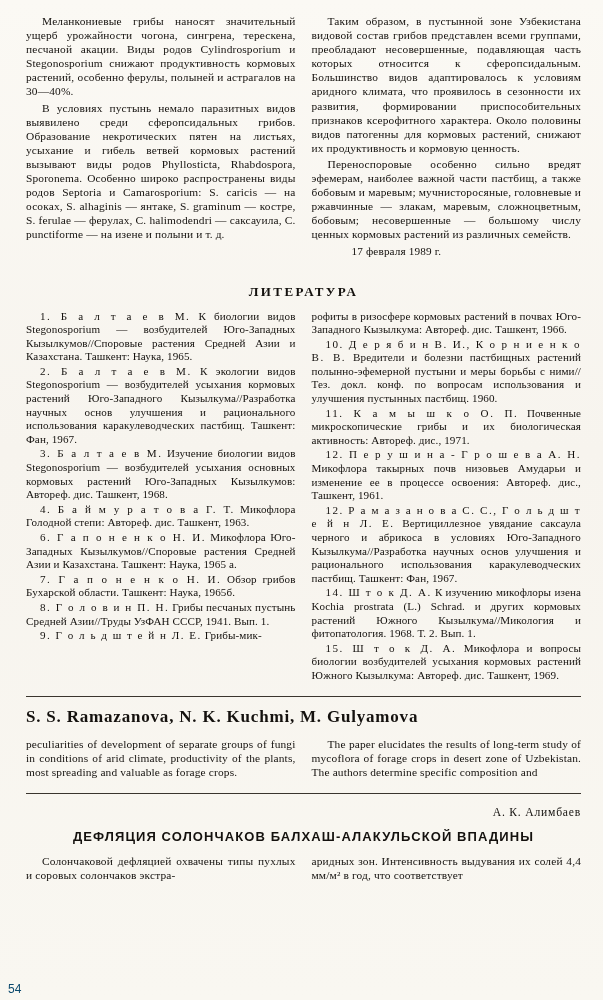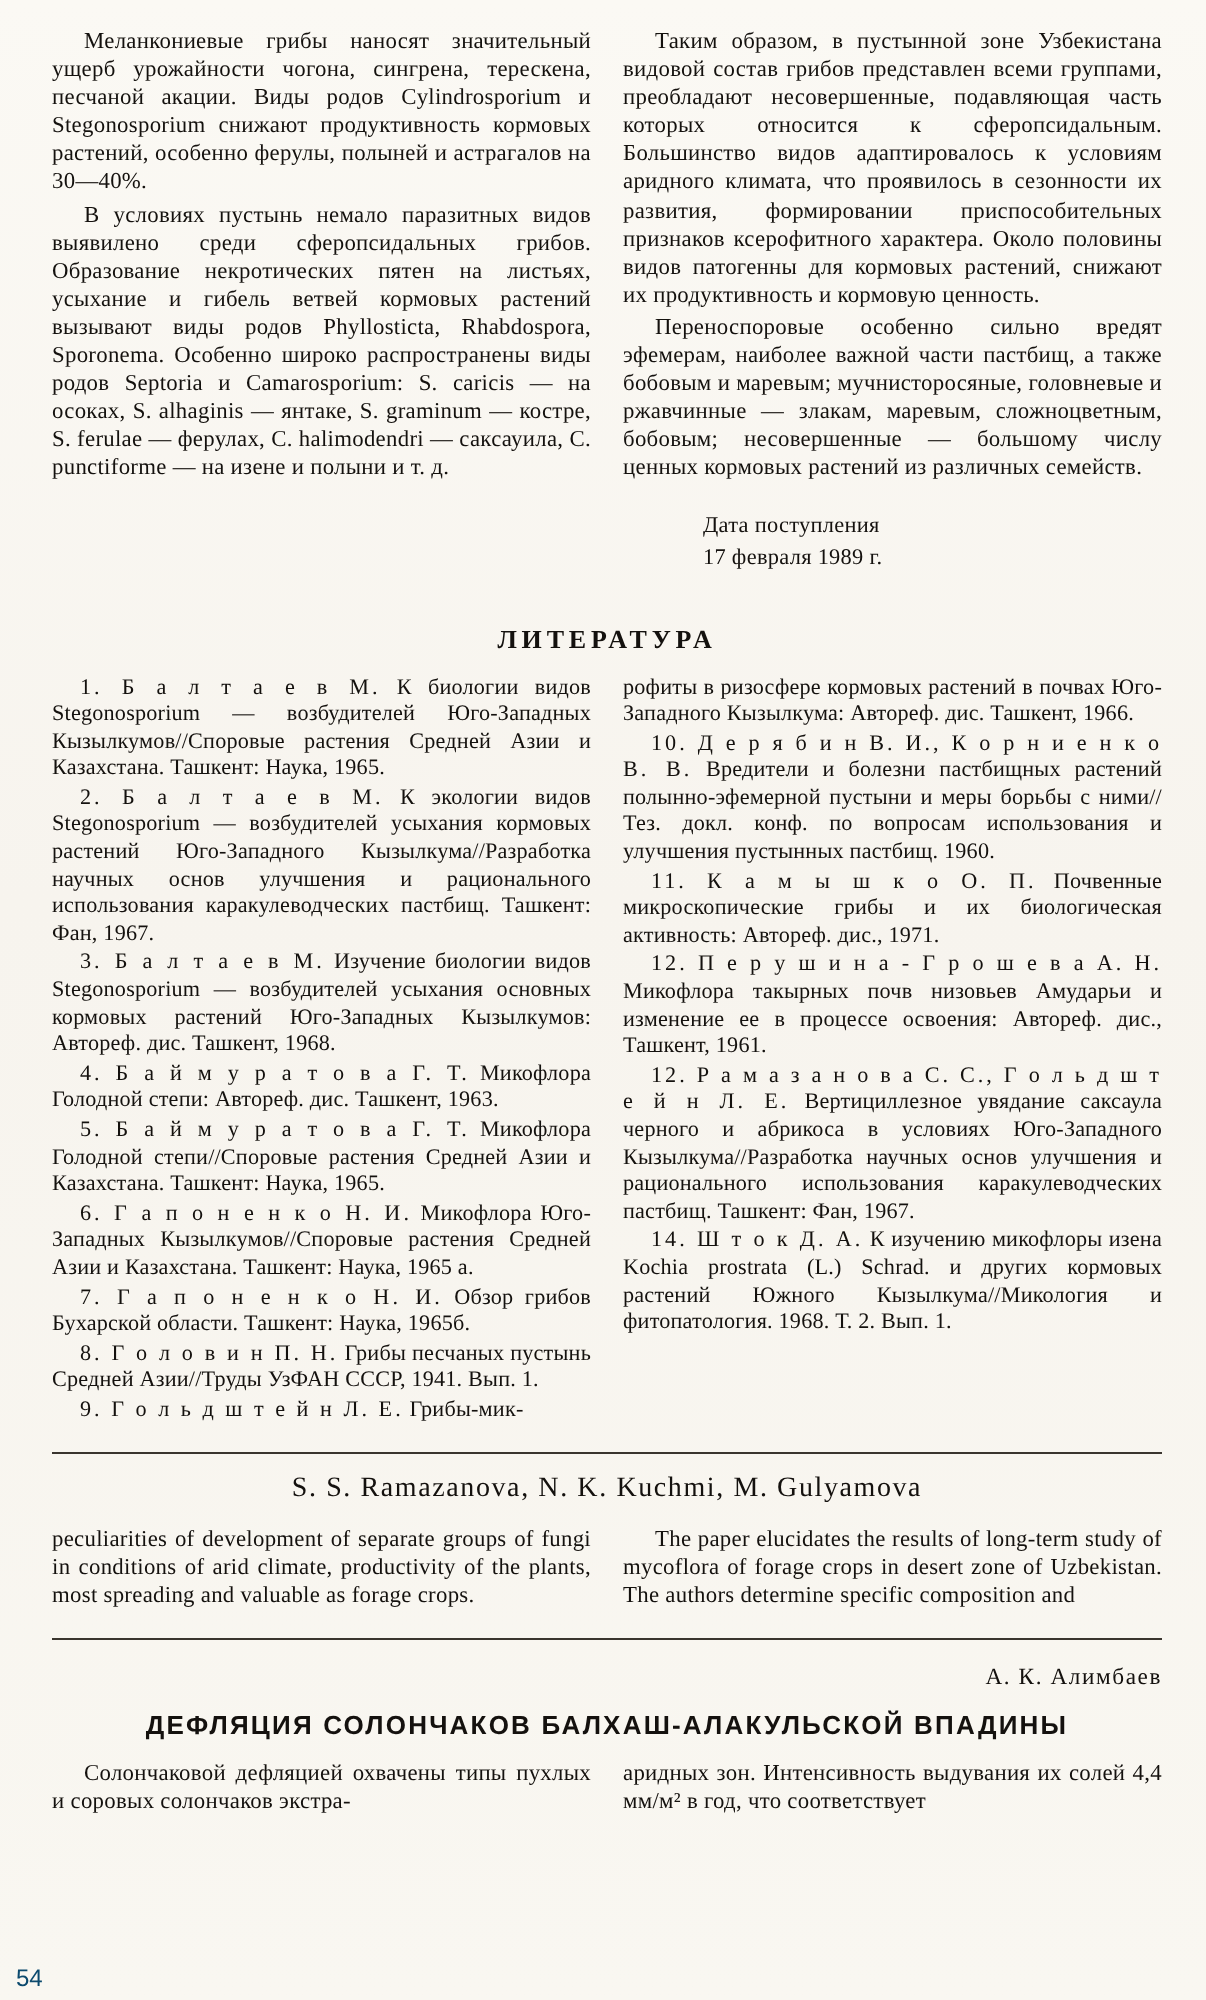--- a/index.html
+++ b/index.html
@@ -87,25 +87,25 @@
   .ref .au {
     letter-spacing: 1.5px;
   }
   .rule {
     border: none;
     border-top: 1px solid #3a352e;
     margin: 12px 0 10px 0;
     width: 100%;
   }
   .authors-en {
-    text-align: center;
-    font-size: 14px;
+    text-align: left;
+    font-size: 17px;
     letter-spacing: 0.8px;
     margin: 8px 0 10px 0;
-    font-weight: normal;
+    font-weight: bold;
   }
   .title-en {
     text-align: center;
     font-size: 12.6px;
     font-weight: bold;
     letter-spacing: 0.9px;
     margin: 0 0 10px 0;
     font-family: "Liberation Sans", sans-serif;
   }
   .title-en .gap { display: inline-block; width: 14px; }
@@ -145,46 +145,45 @@
   <div class="content">
 
     <div class="cols">
       <div class="col">
         <p>Меланкониевые грибы наносят значительный ущерб урожайности чогона, сингрена, терескена, песчаной акации. Виды родов Cylindrosporium и Stegonosporium снижают продуктивность кормовых растений, особенно ферулы, полыней и астрагалов на 30—40%.</p>
         <p>В условиях пустынь немало паразитных видов выявилено среди сферопсидальных грибов. Образование некротических пятен на листьях, усыхание и гибель ветвей кормовых растений вызывают виды родов Phyllosticta, Rhabdospora, Sporonema. Особенно широко распространены виды родов Septoria и Camarosporium: S. caricis — на осоках, S. alhaginis — янтаке, S. graminum — костре, S. ferulae — ферулах, C. halimodendri — саксауила, C. punctiforme — на изене и полыни и т. д.</p>
       </div>
       <div class="col">
         <p>Таким образом, в пустынной зоне Узбекистана видовой состав грибов представлен всеми группами, преобладают несовершенные, подавляющая часть которых относится к сферопсидальным. Большинство видов адаптировалось к условиям аридного климата, что проявилось в сезонности их развития, формировании приспособительных признаков ксерофитного характера. Около половины видов патогенны для кормовых растений, снижают их продуктивность и кормовую ценность.</p>
         <p>Переноспоровые особенно сильно вредят эфемерам, наиболее важной части пастбищ, а также бобовым и маревым; мучнисторосяные, головневые и ржавчинные — злакам, маревым, сложноцветным, бобовым; несовершенные — большому числу ценных кормовых растений из различных семейств.</p>
-        <p class="date">Дата поступления</p>
         <p class="date" style="margin-top:0">17 февраля 1989 г.</p>
       </div>
     </div>
 
     <div class="lit-title">ЛИТЕРАТУРА</div>
 
     <div class="cols">
       <div class="col">
         <p class="ref"><span class="au">1. Б а л т а е в  М.</span><span> К биологии видов Stegonosporium — возбудителей Юго-Западных Кызылкумов//Споровые растения Средней Азии и Казахстана. Ташкент: Наука, 1965.</span></p>
         <p class="ref"><span class="au">2. Б а л т а е в  М.</span><span> К экологии видов Stegonosporium — возбудителей усыхания кормовых растений Юго-Западного Кызылкума//Разработка научных основ улучшения и рационального использования каракулеводческих пастбищ. Ташкент: Фан, 1967.</span></p>
         <p class="ref"><span class="au">3. Б а л т а е в  М.</span><span> Изучение биологии видов Stegonosporium — возбудителей усыхания основных кормовых растений Юго-Западных Кызылкумов: Автореф. дис. Ташкент, 1968.</span></p>
         <p class="ref"><span class="au">4. Б а й м у р а т о в а  Г. Т.</span><span> Микофлора Голодной степи: Автореф. дис. Ташкент, 1963.</span></p>
-        <p class="ref"><span class="au">5. Б а й м у р а т о в а  Г. Т.</span><span> Микофлора Голодной степи//Споровые растения Средней Азии и Казахстана. Ташкент: Наука, 1965.</span></p>
         <p class="ref"><span class="au">6. Г а п о н е н к о  Н. И.</span><span> Микофлора Юго-Западных Кызылкумов//Споровые растения Средней Азии и Казахстана. Ташкент: Наука, 1965 а.</span></p>
         <p class="ref"><span class="au">7. Г а п о н е н к о  Н. И.</span><span> Обзор грибов Бухарской области. Ташкент: Наука, 1965б.</span></p>
         <p class="ref"><span class="au">8. Г о л о в и н  П. Н.</span><span> Грибы песчаных пустынь Средней Азии//Труды УзФАН СССР, 1941. Вып. 1.</span></p>
         <p class="ref"><span class="au">9. Г о л ь д ш т е й н  Л. Е.</span><span>  Грибы-мик-</span></p>
       </div>
       <div class="col">
         <p class="ref noind"><span>рофиты в ризосфере кормовых растений в почвах Юго-Западного Кызылкума: Автореф. дис. Ташкент, 1966.</span></p>
         <p class="ref"><span class="au">10. Д е р я б и н  В. И., К о р н и е н к о  В. В.</span><span> Вредители и болезни пастбищных растений полынно-эфемерной пустыни и меры борьбы с ними//Тез. докл. конф. по вопросам использования и улучшения пустынных пастбищ. 1960.</span></p>
         <p class="ref"><span class="au">11. К а м ы ш к о  О. П.</span><span> Почвенные микроскопические грибы и их биологическая активность: Автореф. дис., 1971.</span></p>
         <p class="ref"><span class="au">12. П е р у ш и н а - Г р о ш е в а  А. Н.</span><span> Микофлора такырных почв низовьев Амударьи и изменение ее в процессе освоения: Автореф. дис., Ташкент, 1961.</span></p>
         <p class="ref"><span class="au">12. Р а м а з а н о в а  С. С., Г о л ь д ш т е й н  Л. Е.</span><span> Вертициллезное увядание саксаула черного и абрикоса в условиях Юго-Западного Кызылкума//Разработка научных основ улучшения и рационального использования каракулеводческих пастбищ. Ташкент: Фан, 1967.</span></p>
         <p class="ref"><span class="au">14. Ш т о к  Д. А.</span><span> К изучению микофлоры изена Kochia prostrata (L.) Schrad. и других кормовых растений Южного Кызылкума//Микология и фитопатология. 1968. Т. 2. Вып. 1.</span></p>
+        <p class="ref"><span class="au">15. Ш т о к  Д. А.</span><span> Микофлора и вопросы биологии возбудителей усыхания кормовых растений Южного Кызылкума: Автореф. дис. Ташкент, 1969.</span></p>
       </div>
     </div>
 
     <hr class="rule">
 
     <div class="authors-en">S. S. Ramazanova,  N. K. Kuchmi,  M. Gulyamova</div>
 
     <div class="cols abs">
       <div class="col">
         <p class="noind">peculiarities of development of separate groups of fungi in conditions of arid climate, productivity of the plants, most spreading and valuable as forage crops.</p>

